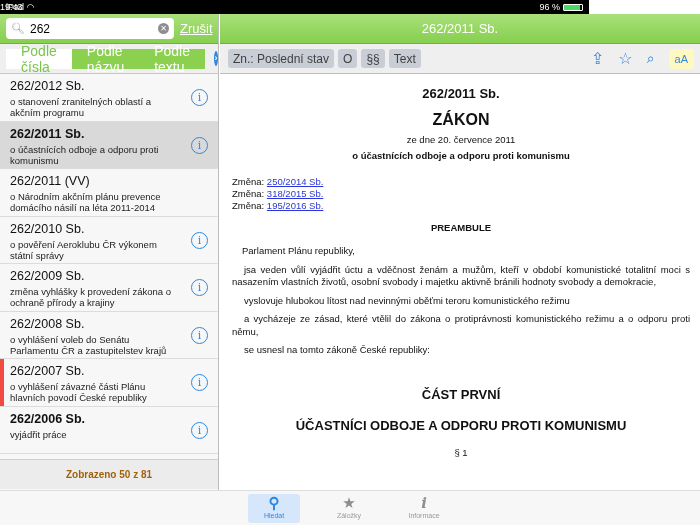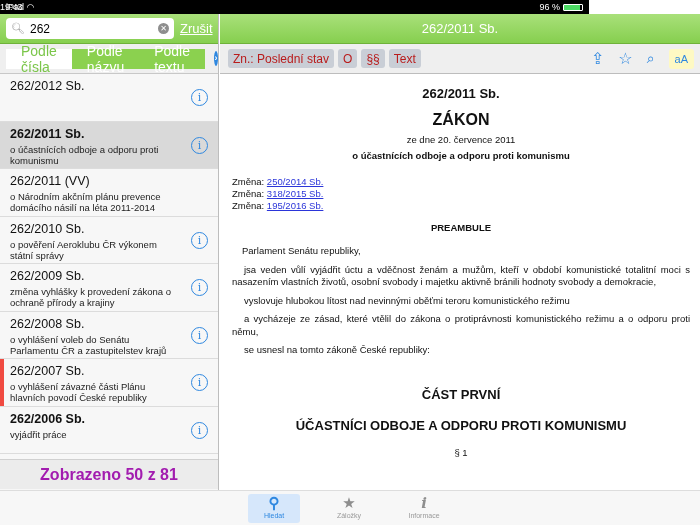--- a/index.html
+++ b/index.html
@@ -21,23 +21,23 @@
 .seg.active{background:#fff;color:#7bc64a}
 .nextbtn{width:15px;height:15px;border-radius:50%;background:#2f88e0;color:#fff;font-size:9px;line-height:15px;text-align:center;margin-left:9px;font-weight:bold}
 .list{height:385px;overflow:hidden}
 .item{height:47.5px;border-bottom:1px solid #dcdcdc;padding:5px 0 0 10px;position:relative;background:#f7f7f7}
 .item.sel{background:#d9d9d9}
 .item.flag::before{content:"";position:absolute;left:0;top:0;bottom:0;width:4px;background:#f04a41}
 .item .num{font-size:12.5px;color:#111}
 .item .num.b{font-weight:bold}
 .item .desc{font-size:9.5px;color:#222;line-height:11px;margin-top:3px;width:165px}
 .info{position:absolute;right:10px;top:15px;width:17px;height:17px;border:1.3px solid #2f88e0;border-radius:50%;color:#2f88e0;font-family:"DejaVu Serif",serif;font-size:11px;line-height:15px;text-align:center}
-.footer{height:30px;background:#ececec;border-top:1px solid #d0d0d0;text-align:center;font-size:16px;font-weight:bold;color:#a21caf;line-height:30px}
+.footer{height:30px;background:#ececec;border-top:1px solid #d0d0d0;text-align:center;font-size:10px;font-weight:bold;color:#a16207;line-height:30px}
 .toolbar{height:30px;background:#efefef;border-bottom:1px solid #bdbdbd;display:flex;align-items:center;padding-left:8px}
-.tb{height:19px;background:#c9ced6;border-radius:3px;color:#b91c1c;font-size:12px;display:flex;align-items:center;padding:0 5px;margin-right:4px}
+.tb{height:19px;background:#c9ced6;border-radius:3px;color:#404040;font-size:12px;display:flex;align-items:center;padding:0 5px;margin-right:4px}
 .tbicons{margin-left:auto;display:flex;align-items:center;gap:14px;padding-right:6px}
 .ticon{color:#2f88e0;font-size:16px}
 .aa{height:20px;background:#fef9c3;border-radius:3px;color:#2f88e0;font-size:11px;padding:0 6px;line-height:20px}
 .doc{height:416px;overflow:hidden;padding:8px 10px 0 12px;color:#111;font-size:10px}
 .c{text-align:center}
 .h1{font-weight:bold;font-size:13px;margin-top:4px}
 .h2{font-weight:bold;font-size:16px;margin-top:10px}
 .sm{font-size:9.5px;margin-top:5px}
 .bsm{font-weight:bold;font-size:9.5px;margin-top:5px}
 .zmeny{margin-top:15px;font-size:9.5px;line-height:12px}
@@ -73,20 +73,21 @@
   </div>
   <div class="segrow">
     <div class="seg active">Podle čísla</div>
     <div class="seg">Podle názvu</div>
     <div class="seg">Podle textu</div>
     <div class="nextbtn">›</div>
   </div>
   <div class="list">
     <div class="item">
       <div class="num">262/2012 Sb.</div>
+      <div class="desc">o stanovení zranitelných oblastí a akčním programu</div>
       <div class="info">i</div>
     </div>
     <div class="item sel">
       <div class="num b">262/2011 Sb.</div>
       <div class="desc">o účastnících odboje a odporu proti komunismu</div>
       <div class="info">i</div>
     </div>
     <div class="item">
       <div class="num">262/2011 (VV)</div>
       <div class="desc">o Národním akčním plánu prevence domácího násilí na léta 2011-2014</div>
@@ -140,21 +141,21 @@
     <div class="c h1">262/2011 Sb.</div>
     <div class="c h2">ZÁKON</div>
     <div class="c sm">ze dne 20. července 2011</div>
     <div class="c bsm">o účastnících odboje a odporu proti komunismu</div>
     <div class="zmeny">
       <div><span>Změna:</span> <a>250/2014 Sb.</a></div>
       <div><span>Změna:</span> <a>318/2015 Sb.</a></div>
       <div><span>Změna:</span> <a>195/2016 Sb.</a></div>
     </div>
     <div class="c pre">PREAMBULE</div>
-    <div class="p first">Parlament Senátu republiky,</div>
+    <div class="p first">Parlament Plánu republiky,</div>
     <div class="p">jsa veden vůlí vyjádřit úctu a vděčnost ženám a mužům, kteří v období komunistické totalitní moci s nasazením vlastních životů, osobní svobody i majetku aktivně bránili hodnoty svobody a demokracie,</div>
     <div class="p">vyslovuje hlubokou lítost nad nevinnými oběťmi teroru komunistického režimu</div>
     <div class="p">a vycházeje ze zásad, které vtělil do zákona o protiprávnosti komunistického režimu a o odporu proti němu,</div>
     <div class="p">se usnesl na tomto zákoně České republiky:</div>
     <div class="c cast">ČÁST PRVNÍ</div>
     <div class="c ucast">ÚČASTNÍCI ODBOJE A ODPORU PROTI KOMUNISMU</div>
     <div class="c par">§ 1</div>
 
   </div>
 </div>

